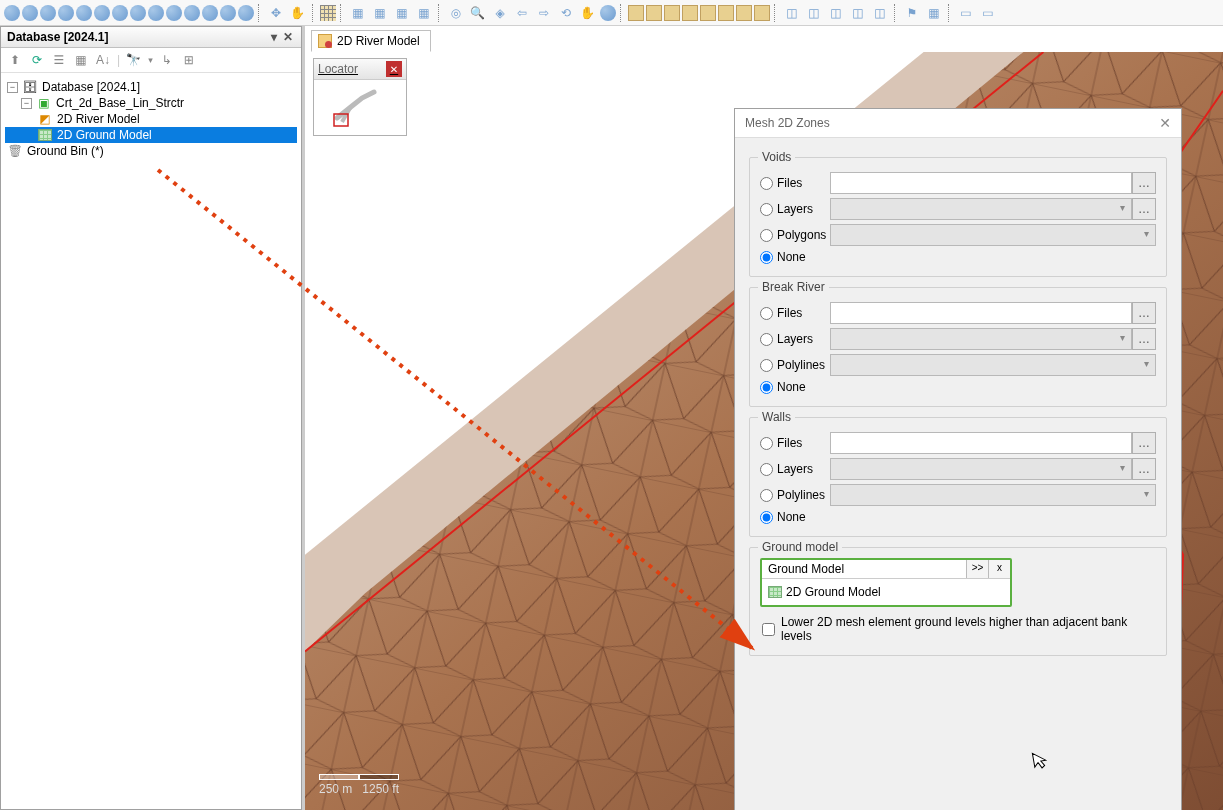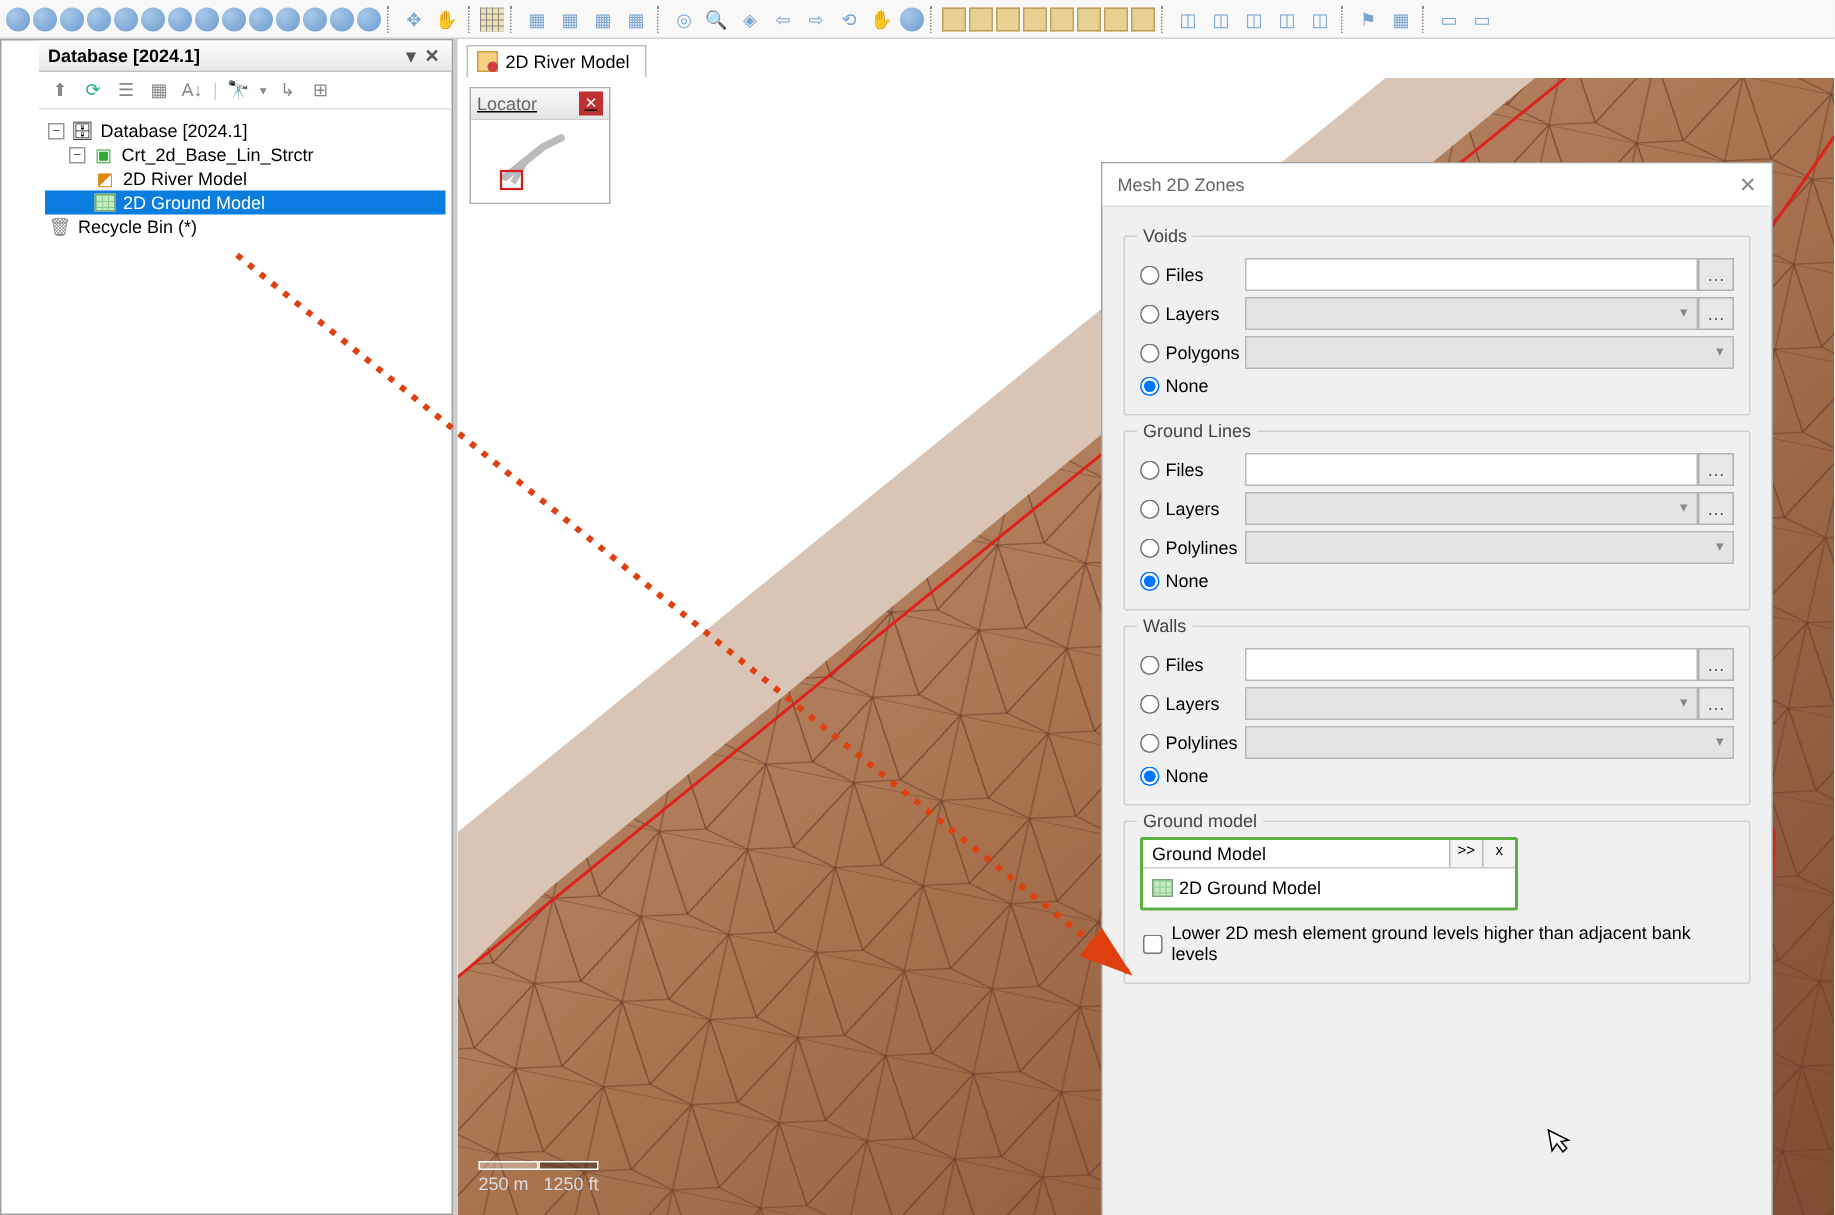--- a/index.html
+++ b/index.html
@@ -8,21 +8,21 @@
 
 .toolbar { height: 26px; background: #f8f8f8; border-bottom: 1px solid #d0d0d0; display: flex; align-items: center; padding: 0 4px; gap: 2px; }
 .tb-icon { width: 20px; height: 20px; display: inline-flex; align-items: center; justify-content: center; color: #7aa3d0; cursor: pointer; }
 .tb-icon.circle { border-radius: 50%; background: radial-gradient(circle at 30% 30%, #a8c8e8, #6b9bd0); width:16px; height:16px;}
 .tb-sep { width: 4px; height: 18px; border-left: 1px dotted #888; margin: 0 2px; }
 .tb-icon.sq { width:16px; height:16px; background:#e8d090; border:1px solid #c0a060;}
 .tb-icon.grid { width:16px; height:16px; background:linear-gradient(#888 1px,transparent 1px),linear-gradient(90deg,#888 1px,transparent 1px); background-size:4px 4px; background-color:#f0e0b0;}
 
 
 .main { display: flex; height: calc(100% - 26px); }
-.db-panel { width: 302px; background: #fff; border: 1px solid #a0a0a0; display:flex; flex-direction:column;padding-left:25px; }
+.db-panel { width: 302px; background: #fff; border: 1px solid #a0a0a0; display:flex; flex-direction:column; }
 .db-title { background: linear-gradient(#fdfdfd,#e8e8e8); border-bottom:1px solid #c0c0c0; padding:3px 6px; display:flex; align-items:center; font-weight:bold; }
 .db-title .spacer { flex:1; }
 .db-title .wbtn { width:14px; height:14px; display:inline-flex; align-items:center; justify-content:center; cursor:pointer; color:#555;}
 .db-toolbar { padding:4px 6px; border-bottom:1px solid #e0e0e0; display:flex; gap:6px; align-items:center;}
 .db-toolbar .ico { width:16px; height:16px; display:inline-flex; align-items:center; justify-content:center; color:#888; cursor:pointer;}
 .tree { flex:1; padding:6px 4px; overflow:auto;}
 .tree-row { display:flex; align-items:center; padding:1px 2px; gap:4px; white-space:nowrap; cursor:pointer;}
 .tree-row.indent1 { padding-left:16px;}
 .tree-row.indent2 { padding-left:32px;}
 .tree-row.selected { background:#0a7de0; color:#fff;}
@@ -180,21 +180,21 @@
         <span>2D River Model</span>
       </div>
       <div class="tree-row indent2 selected">
         <span class="tree-ico">
             <span class="gm-ico"></span>
           </span>
         <span>2D Ground Model</span>
       </div>
       <div class="tree-row">
         <span class="tree-ico" style="color:#888">🗑</span>
-        <span>Recycle Bin (*)</span>
+        <span>Ground Bin (*)</span>
       </div>
     </div>
   </div>
 
   <div class="canvas-wrap">
     <div class="tab">
       <span class="tico"></span>
       <span>2D River Model</span>
     </div>
 
@@ -286,21 +286,21 @@
       </div>
       <div class="row">
         <label>
             <input type="radio" name="voids" checked="" style="">
             <span>None</span>
           </label>
       </div>
     </div>
 
     <div class="group">
-      <span class="group-label">Ground Lines</span>
+      <span class="group-label">Break River</span>
       <div class="row">
         <label>
             <input type="radio" name="bl" style="">
             <span>Files</span>
           </label>
         <div class="txt"></div>
         <div class="dots">…</div>
       </div>
       <div class="row">
         <label>

